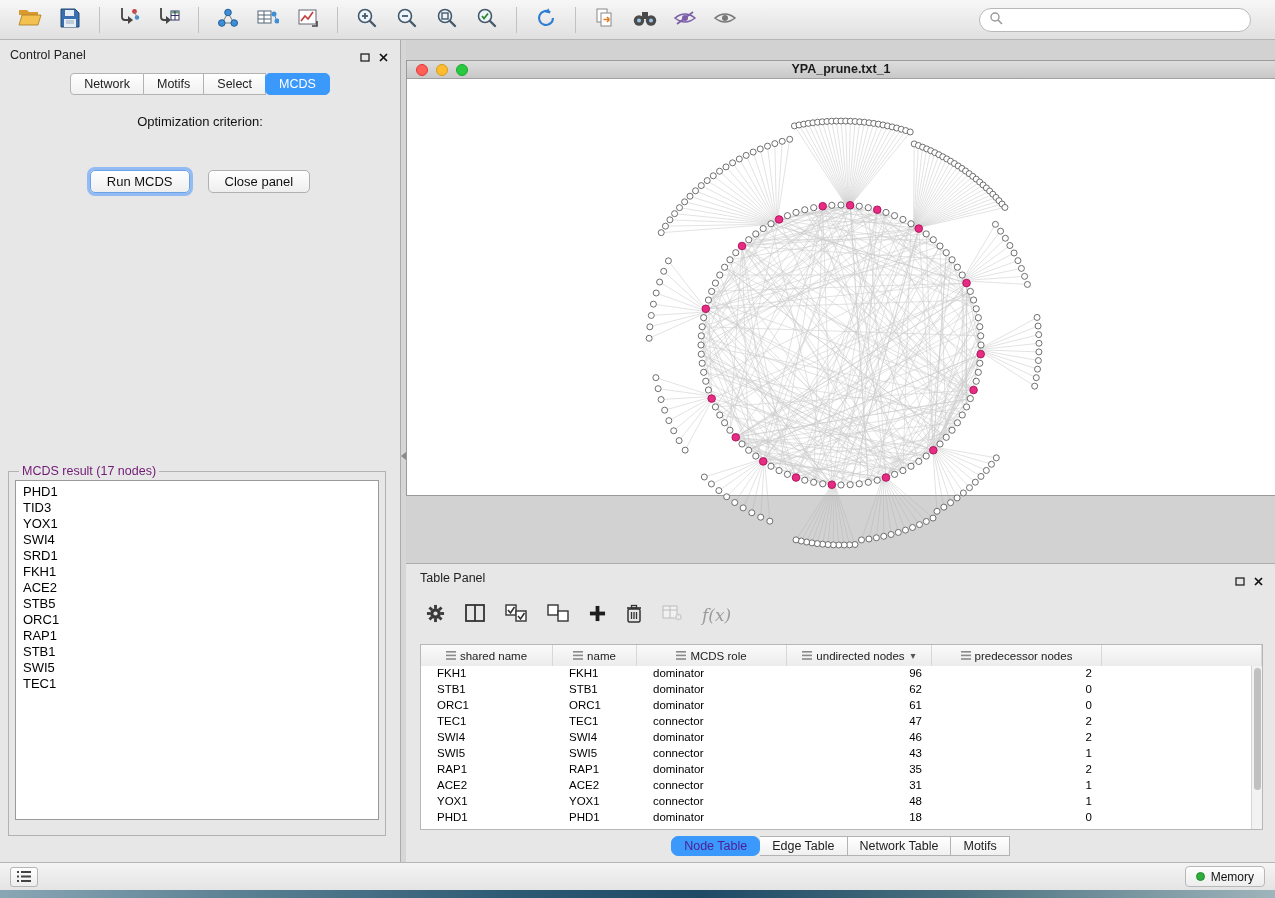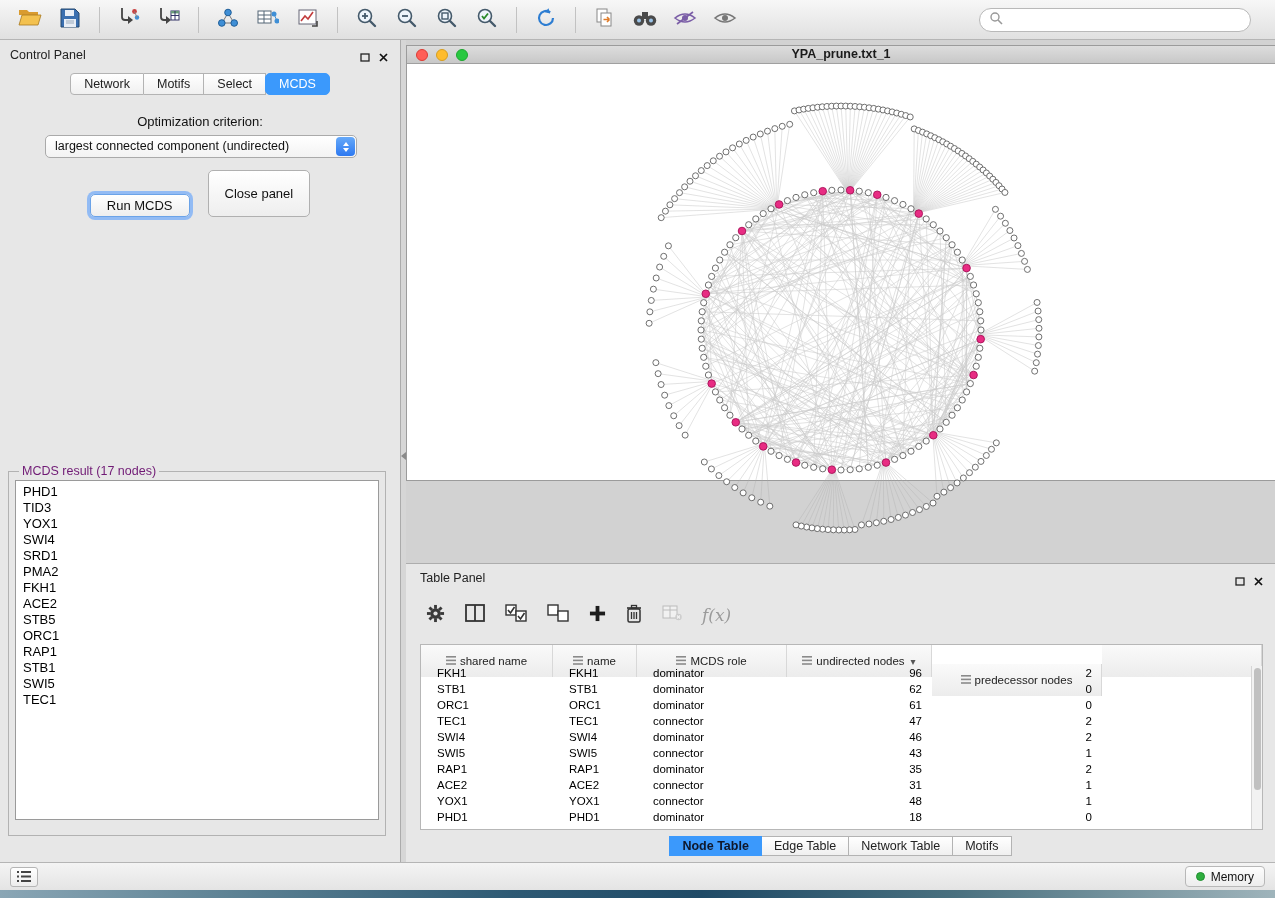--- a/index.html
+++ b/index.html
@@ -33,34 +33,34 @@
     border:1px solid #aaa; border-radius:5px; background:linear-gradient(#ffffff,#f3f3f3);
     font-size:12.5px; color:#111; line-height:21px; padding-left:9px; }
   .mac-select .spin { position:absolute; right:1px; top:1px; bottom:1px; width:19px; border-radius:4px;
     background:linear-gradient(#66a9f9,#2d79f1); display:flex; flex-direction:column; align-items:center; justify-content:center; }
   .mac-select .spin i { display:block; width:0; height:0; border-left:3.5px solid transparent; border-right:3.5px solid transparent; }
   .mac-select .spin .up { border-bottom:4.5px solid #fff; margin-bottom:2px; }
   .mac-select .spin .dn { border-top:4.5px solid #fff; }
   .cp-buttons { position:absolute; top:130px; left:0; right:0; display:flex; justify-content:center; gap:18px; }
   .btn { padding:3px 16px; font-size:13px; color:#111;
     background:linear-gradient(#ffffff,#eeeeee); border:1px solid #b0b0b0; border-radius:5px; }
-  .btn.focus-ring { box-shadow:0 0 0 3px rgba(77,151,255,.55); border-color:#6ba3e8;margin-top:24px; }
+  .btn.focus-ring { box-shadow:0 0 0 3px rgba(77,151,255,.55); border-color:#6ba3e8; }
   .mcds-fieldset { position:absolute; top:424px; left:8px; right:14px; height:372px;
     border:1px solid #b2b2b2; padding:2px 4px; }
   .mcds-fieldset legend { font-size:12.5px; color:#701a75; padding:0 3px; margin-left:6px; }
   .mcds-list { height:340px; border:1px solid #9a9a9a; background:#fff; margin:0 2px 6px; padding:3px 0; overflow:hidden; }
   .mcds-item { font-size:13px; line-height:16px; padding:0 7px; color:#000; }
 
   
   .v-splitter { position:absolute; left:401px; top:40px; width:5px; bottom:36px; background:#d6d6d6; }
   .v-splitter::after { content:""; position:absolute; top:412px; left:0; width:0; height:0;
     border-top:4px solid transparent; border-bottom:4px solid transparent; border-right:5px solid #8a8a8a; }
 
   
-  .network-window { position:absolute; left:406px; top:45px; right:0; height:436px;
+  .network-window { position:absolute; left:406px; top:60px; right:0; height:436px;
     border:1px solid #9b9b9b; border-right:none; background:#fff; }
   .net-titlebar { position:relative; height:18px; background:linear-gradient(#dddddd,#c8c8c8);
     border-bottom:1px solid #a0a0a0; text-align:center; font-size:12.5px; font-weight:600;
     color:#1a1a1a; line-height:17px; }
   .traffic { position:absolute; left:9px; top:3px; display:flex; gap:8px; }
   .light { width:12px; height:12px; border-radius:50%; }
   .light.red { background:#ff5f57; border:1px solid #dd3b33; }
   .light.yellow { background:#febc2e; border:1px solid #d79e1e; }
   .light.green { background:#28c840; border:1px solid #1da72f; }
   .net-canvas { position:absolute; top:18px; left:0; right:0; bottom:0; background:#fff; }
@@ -69,33 +69,33 @@
   .table-panel { position:absolute; left:406px; top:563px; right:0; bottom:36px;
     background:#e7e7e7; border-top:1px solid #adadad; }
   .tp-header { position:absolute; top:7px; left:14px; font-size:12.5px; color:#222; }
   .tp-toolbar { position:absolute; top:30px; left:20px; height:42px; display:flex; align-items:center; gap:20px; }
   .tp-tool { display:flex; align-items:center; justify-content:center; }
   .fx { font-family:"DejaVu Serif",serif; font-style:italic; font-size:17px; color:#9a9a9a; }
   .node-table { position:absolute; top:80px; left:14px; right:12px; height:186px;
     background:#fff; border:1px solid #b7b7b7; overflow:hidden; }
   .nt-header { display:flex; height:20px; border-bottom:1px solid #c6c6c6; }
   .nt-th { display:flex; align-items:center; justify-content:center; gap:4px; font-size:11.5px; color:#222;
-    background:linear-gradient(#fafafa,#ececec); border-right:1px solid #d8d8d8; height:32px; overflow:hidden; }
+    background:linear-gradient(#fafafa,#ececec); border-right:1px solid #d8d8d8; height:21px; overflow:hidden; }
   .th-caret { color:#555; font-size:10px; margin-left:2px; }
   .nt-row { display:flex; height:16px; }
   .nt-td { font-size:11.5px; line-height:16px; color:#000; padding-left:16px; overflow:hidden; white-space:nowrap; }
   .nt-td.num { text-align:right; padding-left:0; padding-right:10px; }
   .nt-scrollbar { position:absolute; top:21px; right:0; width:11px; bottom:0;
     background:#f2f2f2; border-left:1px solid #d5d5d5; }
   .nt-thumb { position:absolute; top:2px; left:1.5px; width:7px; height:122px; background:#c0c0c0; border-radius:4px; }
   .tp-tabs { position:absolute; top:272px; left:0; right:0; display:flex; justify-content:center; }
   .tp-tab { padding:2px 12px; font-size:12.5px; color:#222;
     background:linear-gradient(#ffffff,#f0f0f0); border:1px solid #b3b3b3; border-left:none; }
   .tp-tab:first-child { border-left:1px solid #b3b3b3; }
-  .tp-tab.active { background:var(--accent); color:#0f172a; border-color:var(--accent); border-radius:0; position:relative; z-index:2;font-weight:bold; }
+  .tp-tab.active { background:var(--accent); color:#4c1d95; border-color:var(--accent); border-radius:7px; position:relative; z-index:2; }
 
   
   .status-bar { position:absolute; left:0; right:0; bottom:8px; height:28px;
     background:linear-gradient(#f4f4f4,#e4e4e4); border-top:1px solid #b5b5b5;
     display:flex; align-items:center; padding:0 10px; }
   .sb-left-btn { width:28px; height:20px; border:1px solid #b5b5b5; border-radius:3px;
     background:linear-gradient(#fff,#ededed); display:flex; align-items:center; justify-content:center; }
   .memory-btn { margin-left:auto; display:flex; align-items:center; gap:6px; padding:2px 10px; height:21px;
     border:1px solid #b8b8b8; border-radius:4px; background:linear-gradient(#fdfdfd,#ededed); font-size:12px; color:#111; }
   .mem-dot { width:9px; height:9px; border-radius:50%; background:var(--memdot); border:1px solid #1f8f2f; }
@@ -258,40 +258,32 @@
             <path d="M1 1 L8 8 M8 1 L1 8" stroke="#111" stroke-width="1.7"></path>
           </svg></span>
     </div>
     <div class="cp-tabs">
         <div class="cp-tab">Network</div>
         <div class="cp-tab">Motifs</div>
         <div class="cp-tab">Select</div>
         <div class="cp-tab active">MCDS</div>
       </div>
     <div class="opt-label">Optimization criterion:</div>
-    <div class="mac-select">
-      <span>largest connected component (undirected)</span>
-      <span class="spin">
-          <i class="up"></i>
-          <i class="dn"></i>
-        </span>
-    </div>
     <div class="cp-buttons">
       <button class="btn focus-ring">Run MCDS</button>
       <button class="btn">Close panel</button>
     </div>
     <fieldset class="mcds-fieldset">
       <legend>MCDS result (17 nodes)</legend>
       <div class="mcds-list">
           <div class="mcds-item">PHD1</div>
           <div class="mcds-item">TID3</div>
           <div class="mcds-item">YOX1</div>
           <div class="mcds-item">SWI4</div>
           <div class="mcds-item">SRD1</div>
-          <div class="mcds-item">PMA2</div>
           <div class="mcds-item">FKH1</div>
           <div class="mcds-item">ACE2</div>
           <div class="mcds-item">STB5</div>
           <div class="mcds-item">ORC1</div>
           <div class="mcds-item">RAP1</div>
           <div class="mcds-item">STB1</div>
           <div class="mcds-item">SWI5</div>
           <div class="mcds-item">TEC1</div>
         </div>
     </fieldset>
@@ -1100,21 +1092,21 @@
           </div>
           <div class="nt-th" style="width: 145px;">
             <span><svg width="10" height="9" viewBox="0 0 10 9">
                 <rect y="0" width="10" height="1.6" fill="#8a8a8a"></rect>
                 <rect y="3.6" width="10" height="1.6" fill="#8a8a8a"></rect>
                 <rect y="7.2" width="10" height="1.6" fill="#8a8a8a"></rect>
               </svg></span>
             <span class="th-label">undirected nodes</span>
             <span class="th-caret">▾</span>
           </div>
-          <div class="nt-th" style="width: 170px; margin-top: 19px;">
+          <div class="nt-th" style="width: 170px;">
             <span><svg width="10" height="9" viewBox="0 0 10 9">
                 <rect y="0" width="10" height="1.6" fill="#8a8a8a"></rect>
                 <rect y="3.6" width="10" height="1.6" fill="#8a8a8a"></rect>
                 <rect y="7.2" width="10" height="1.6" fill="#8a8a8a"></rect>
               </svg></span>
             <span class="th-label">predecessor nodes</span>
           </div>
           <div class="nt-th" style="flex: 1 1 0%;"></div>
         </div>
       <div class="nt-body">

